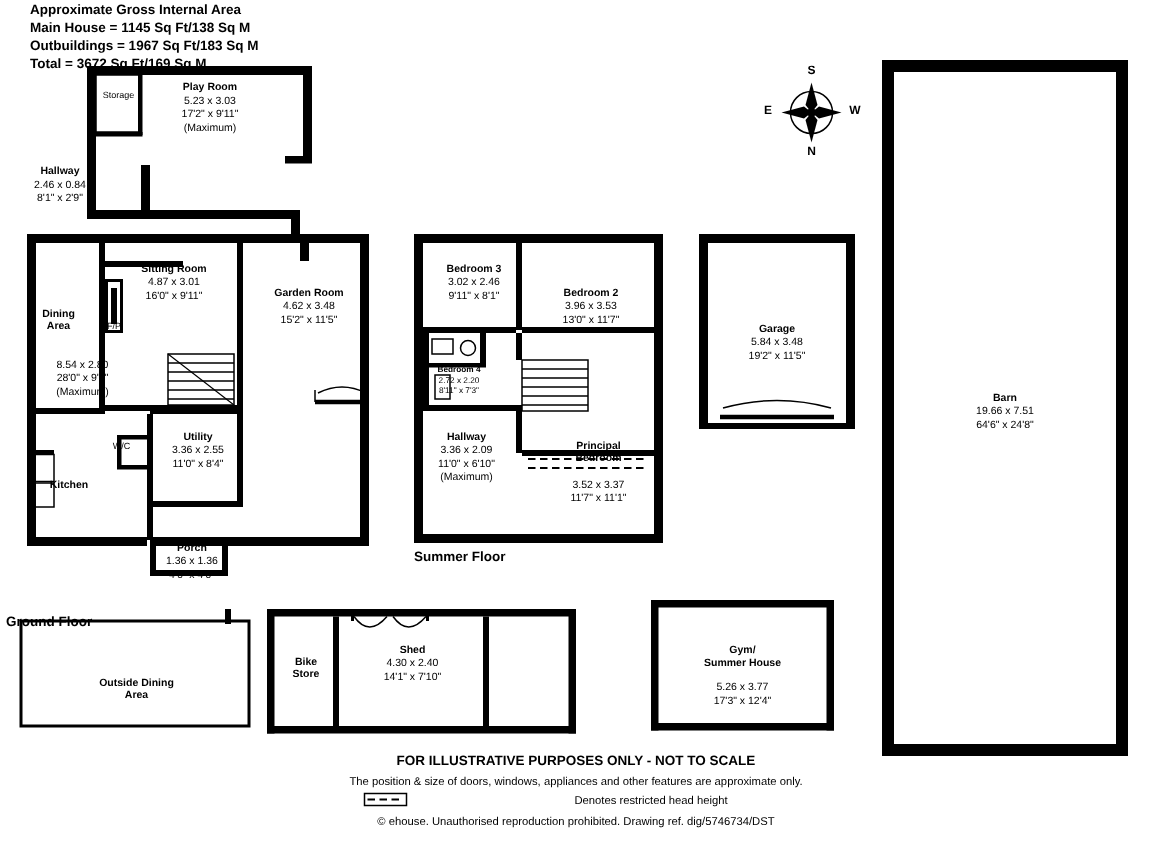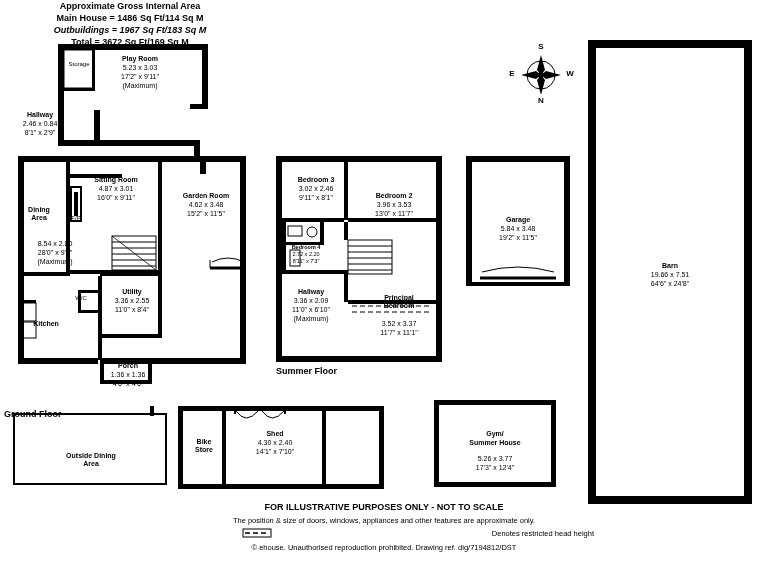--- a/index.html
+++ b/index.html
@@ -28,22 +28,23 @@
     line-height: 8.4px;
     color: #000;
     white-space: pre;
     text-align: center;
   }
   .bold { font-weight: bold; }
   .hdr {
     font-size: 9px;
     line-height: 12px;
     font-weight: bold;
-    text-align: center;
+    text-align: left;
     white-space: pre;
+    padding-left: 20px;
   }
   .flabel {
     font-size: 9px;
     font-weight: bold;
     white-space: pre;
   }
   .footer-line {
     font-size: 7.5px;
     line-height: 10px;
     text-align: center;
@@ -206,22 +207,22 @@
     </g>
 
     <g>
       <rect x="243" y="529" width="28" height="8" fill="none" stroke="#000" stroke-width="1"></rect>
       <path d="M245,533 h5 M253,533 h5 M261,533 h5" stroke="#000" stroke-width="1.4"></path>
     </g>
 
   </svg>
 
   <div class="hdr" style="left:280px; top:20px; width:260px;">Approximate Gross Internal Area</div>
-  <div class="hdr" style="left:280px; top:32px; width:260px;">Main House = 1486 Sq Ft/114 Sq M</div>
-  <div class="hdr" style="left:280px; top:70px; width:260px;font-style:italic;">Outbuildings = 1967 Sq Ft/183 Sq M</div>
+  <div class="hdr" style="left:280px; top:32px; width:260px;">Main House = 1145 Sq Ft/138 Sq M</div>
+  <div class="hdr" style="left:280px; top:70px; width:260px;">Outbuildings = 1967 Sq Ft/183 Sq M</div>
   <div class="hdr" style="left:280px; top:84px; width:260px;">Total = 3672 Sq Ft/169 Sq M</div>
 
   <div class="txt bold" style="left:534px; top:43px; width:14px; font-size:8px;">S</div>
   <div class="txt bold" style="left:534px; top:97px; width:14px; font-size:8px;">N</div>
   <div class="txt bold" style="left:505px; top:70px; width:14px; font-size:8px;">E</div>
   <div class="txt bold" style="left:563px; top:70px; width:14px; font-size:8px;">W</div>
 
   <div class="txt" style="left:60px; top:60px; width:38px; font-size:6px;">Storage</div>
 
   <div class="txt roomname" style="left:95px; top:55px; width:90px;">Play Room</div>
@@ -305,16 +306,16 @@
   <div class="txt" style="left:234px; top:439px; width:82px;">4.30 x 2.40</div>
   <div class="txt" style="left:234px; top:448px; width:82px;">14'1" x 7'10"</div>
 
   <div class="txt roomname" style="left:450px; top:430px; width:90px; line-height:8.5px;">Gym/
 Summer House</div>
   <div class="txt" style="left:450px; top:455px; width:90px;">5.26 x 3.77</div>
   <div class="txt" style="left:450px; top:464px; width:90px;">17'3" x 12'4"</div>
 
   <div class="footer-line bold" style="position:absolute; left:0; top:502px; width:768px; font-size:9px;">FOR ILLUSTRATIVE PURPOSES ONLY - NOT TO SCALE</div>
   <div class="footer-line" style="position:absolute; left:0; top:516px; width:768px;">The position &amp; size of doors, windows, appliances and other features are approximate only.</div>
-  <div class="footer-line left" style="position:absolute; left:274px; top:529px; width:320px; text-align:right;">Denotes restricted head height</div>
-  <div class="footer-line" style="position:absolute; left:0; top:543px; width:768px;">© ehouse. Unauthorised reproduction prohibited. Drawing ref. dig/7194812/DST</div>
+  <div class="footer-line left" style="position:absolute; left:274px; top:529px; width:320px; text-align:center;">Denotes restricted head height</div>
+  <div class="footer-line" style="position:absolute; left:0; top:543px; width:768px;">© ehouse. Unauthorised reproduction prohibited. Drawing ref. dig/5746734/DST</div>
 
 </div>
 
 </body></html>

